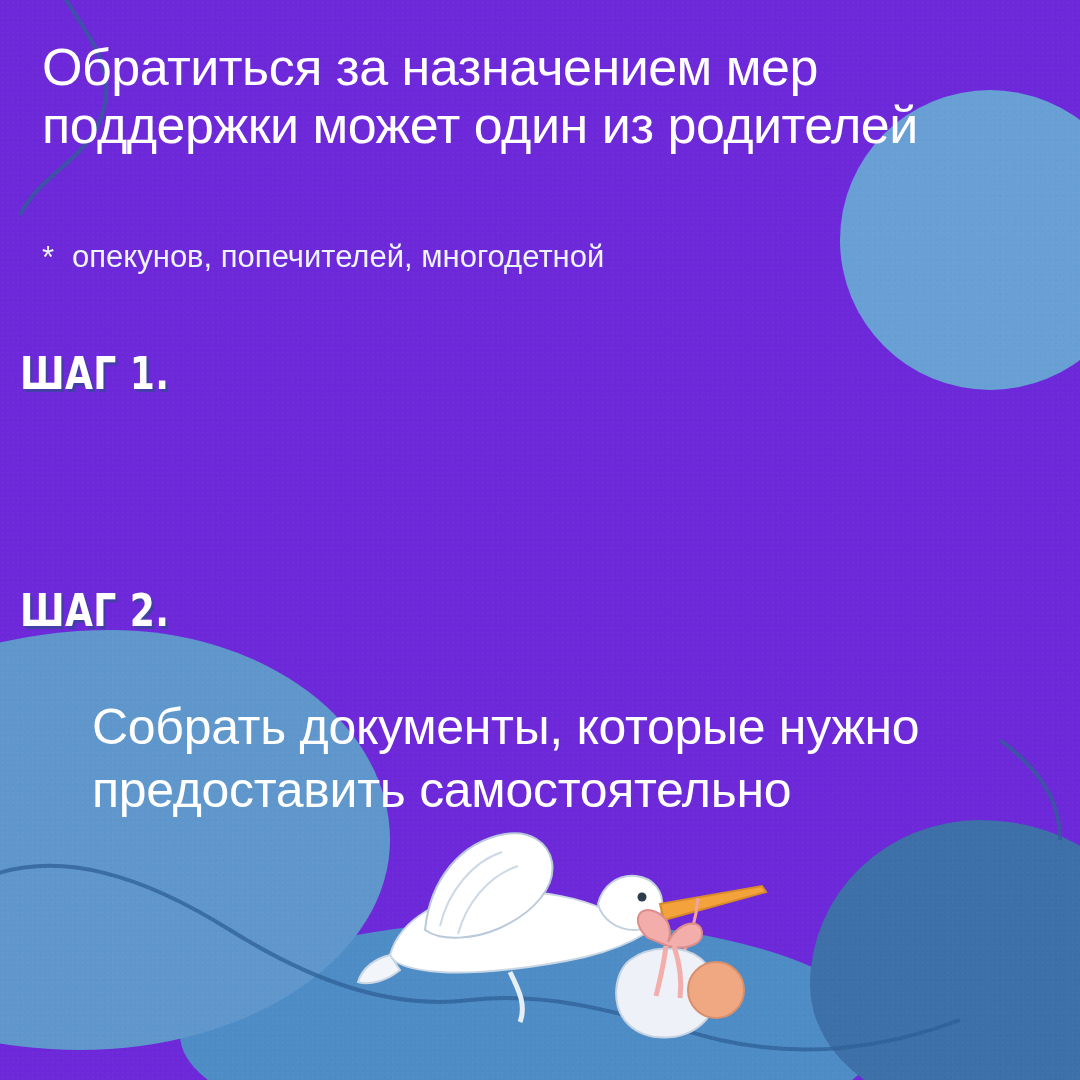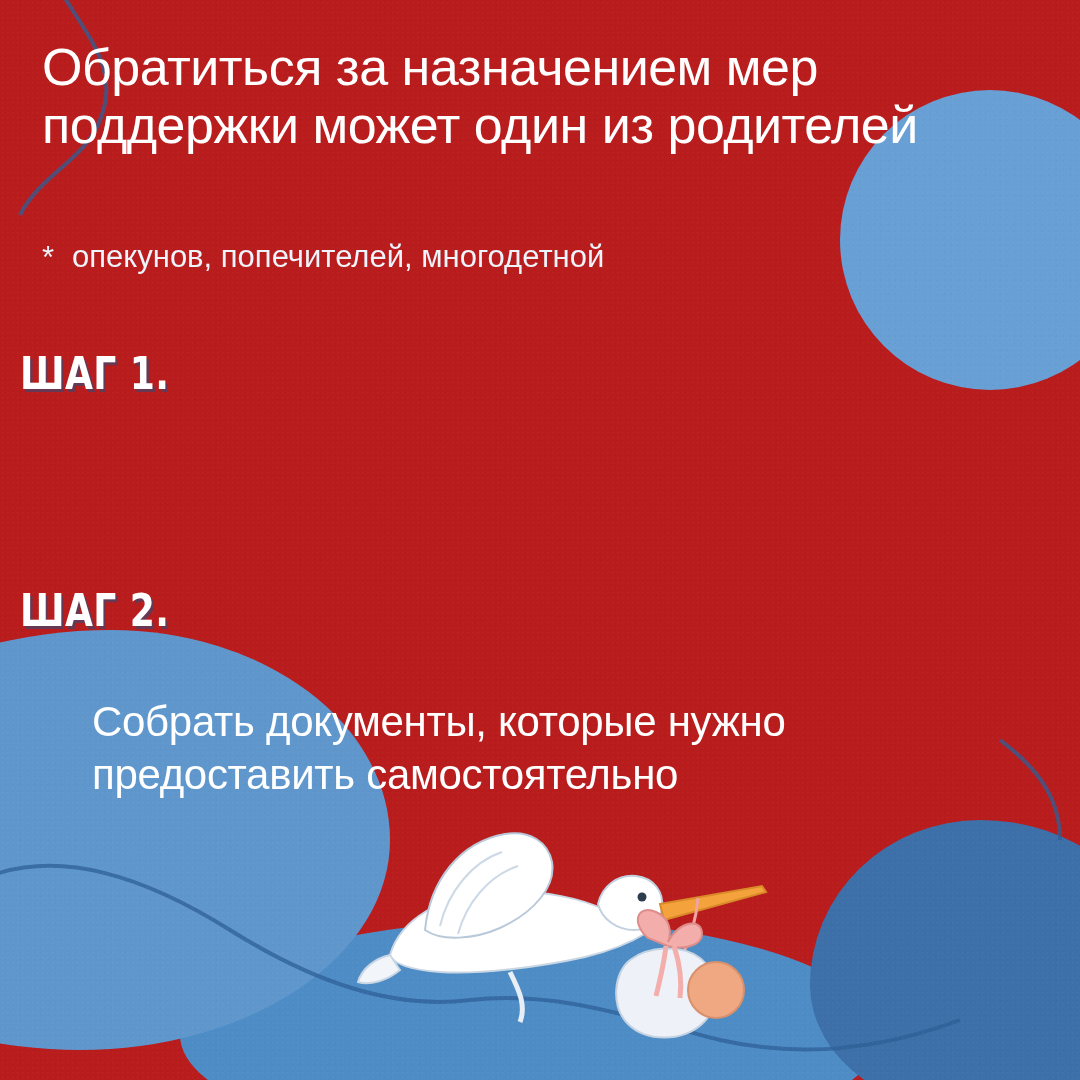--- a/index.html
+++ b/index.html
@@ -8,21 +8,21 @@
     background: #2f6fb0;
   }
   body {
     font-family: "Liberation Sans", sans-serif;
   }
   #poster {
     position: relative;
     width: 1080px;
     height: 1080px;
     overflow: hidden;
-    background: #b91c1c;
+    background: #6d28d9;
   }
 
   
   .bg-layer {
     position: absolute;
     inset: 0;
     overflow: hidden;
   }
   .blob {
     position: absolute;
@@ -132,21 +132,21 @@
   .step-text {
     margin-top: 28px;
     margin-left: 72px;
     color: #ffffff;
     font-size: 44px;
     line-height: 1.25;
     letter-spacing: -0.3px;
   }
   .step-2 .step-text {
     margin-top: 60px;
-    font-size: 42px;
+    font-size: 50px;
   }
 
   
   .stork {
     position: absolute;
     left: 330px;
     top: 800px;
     width: 470px;
     height: 270px;
   }

